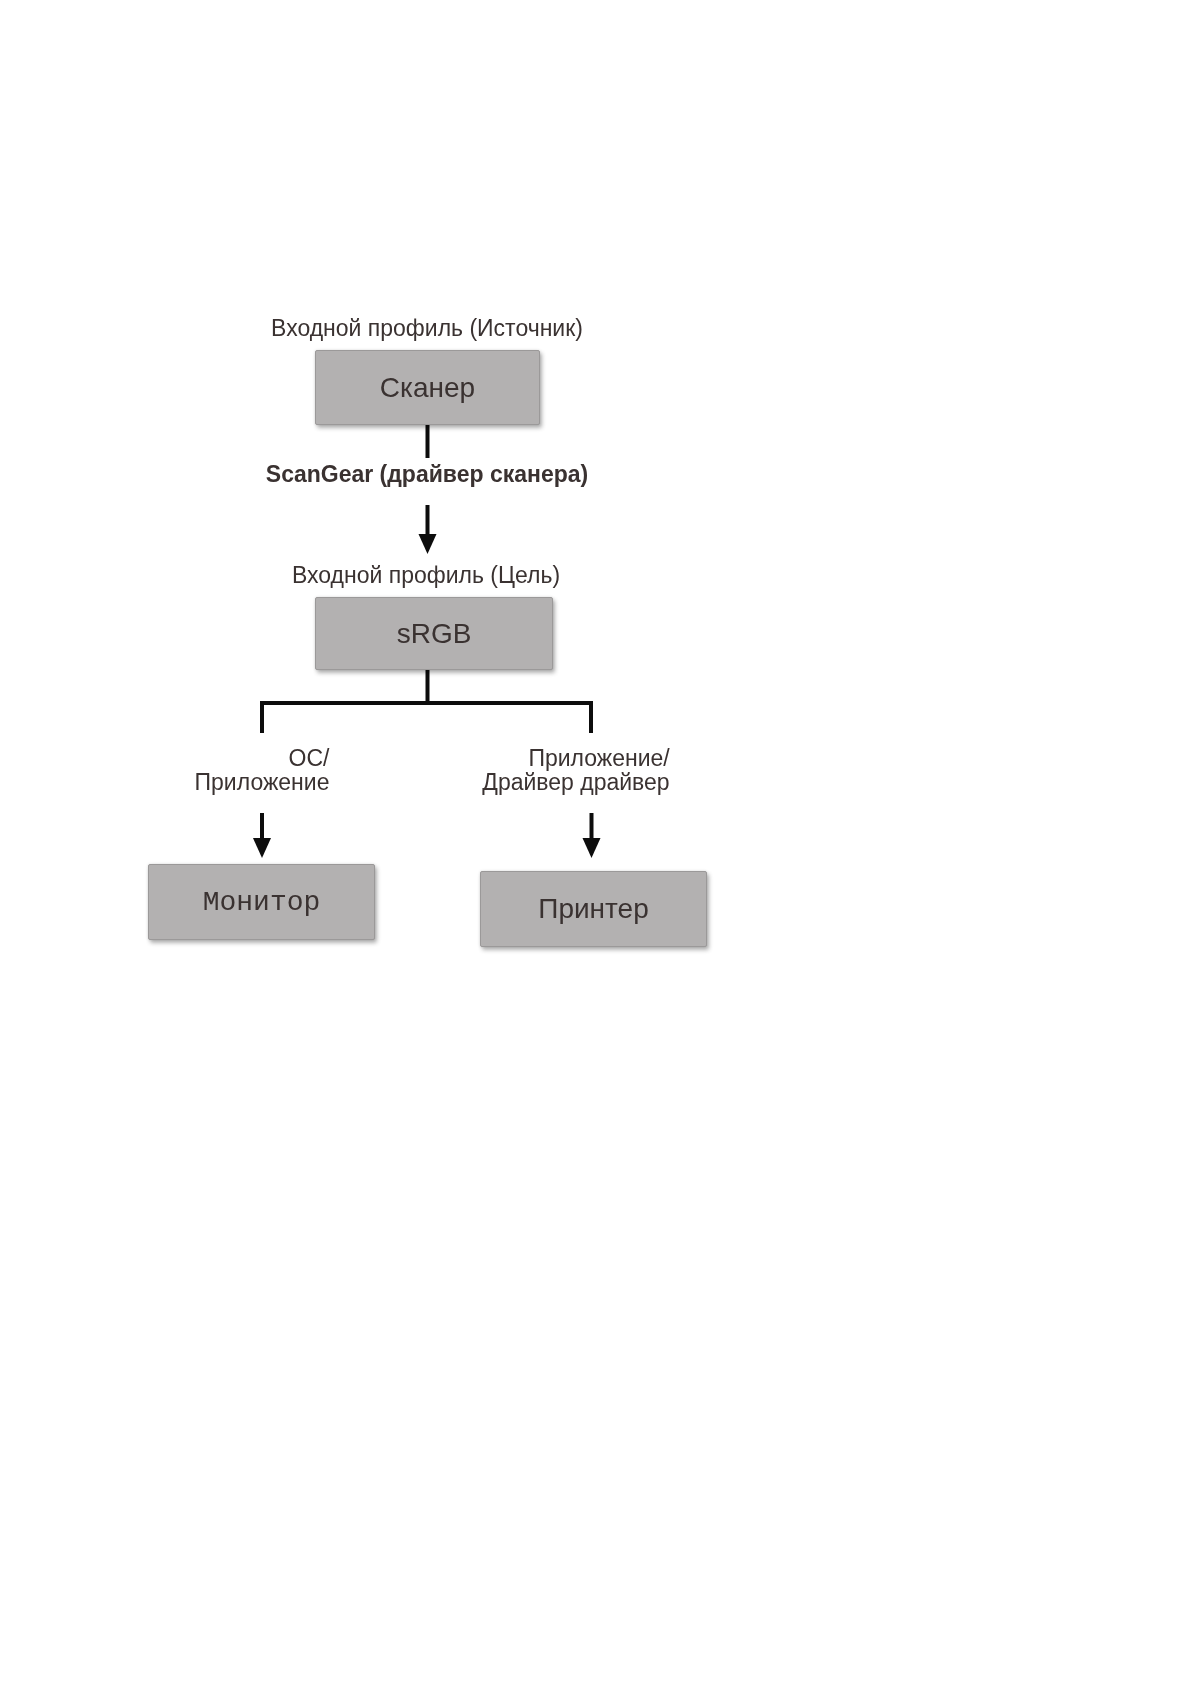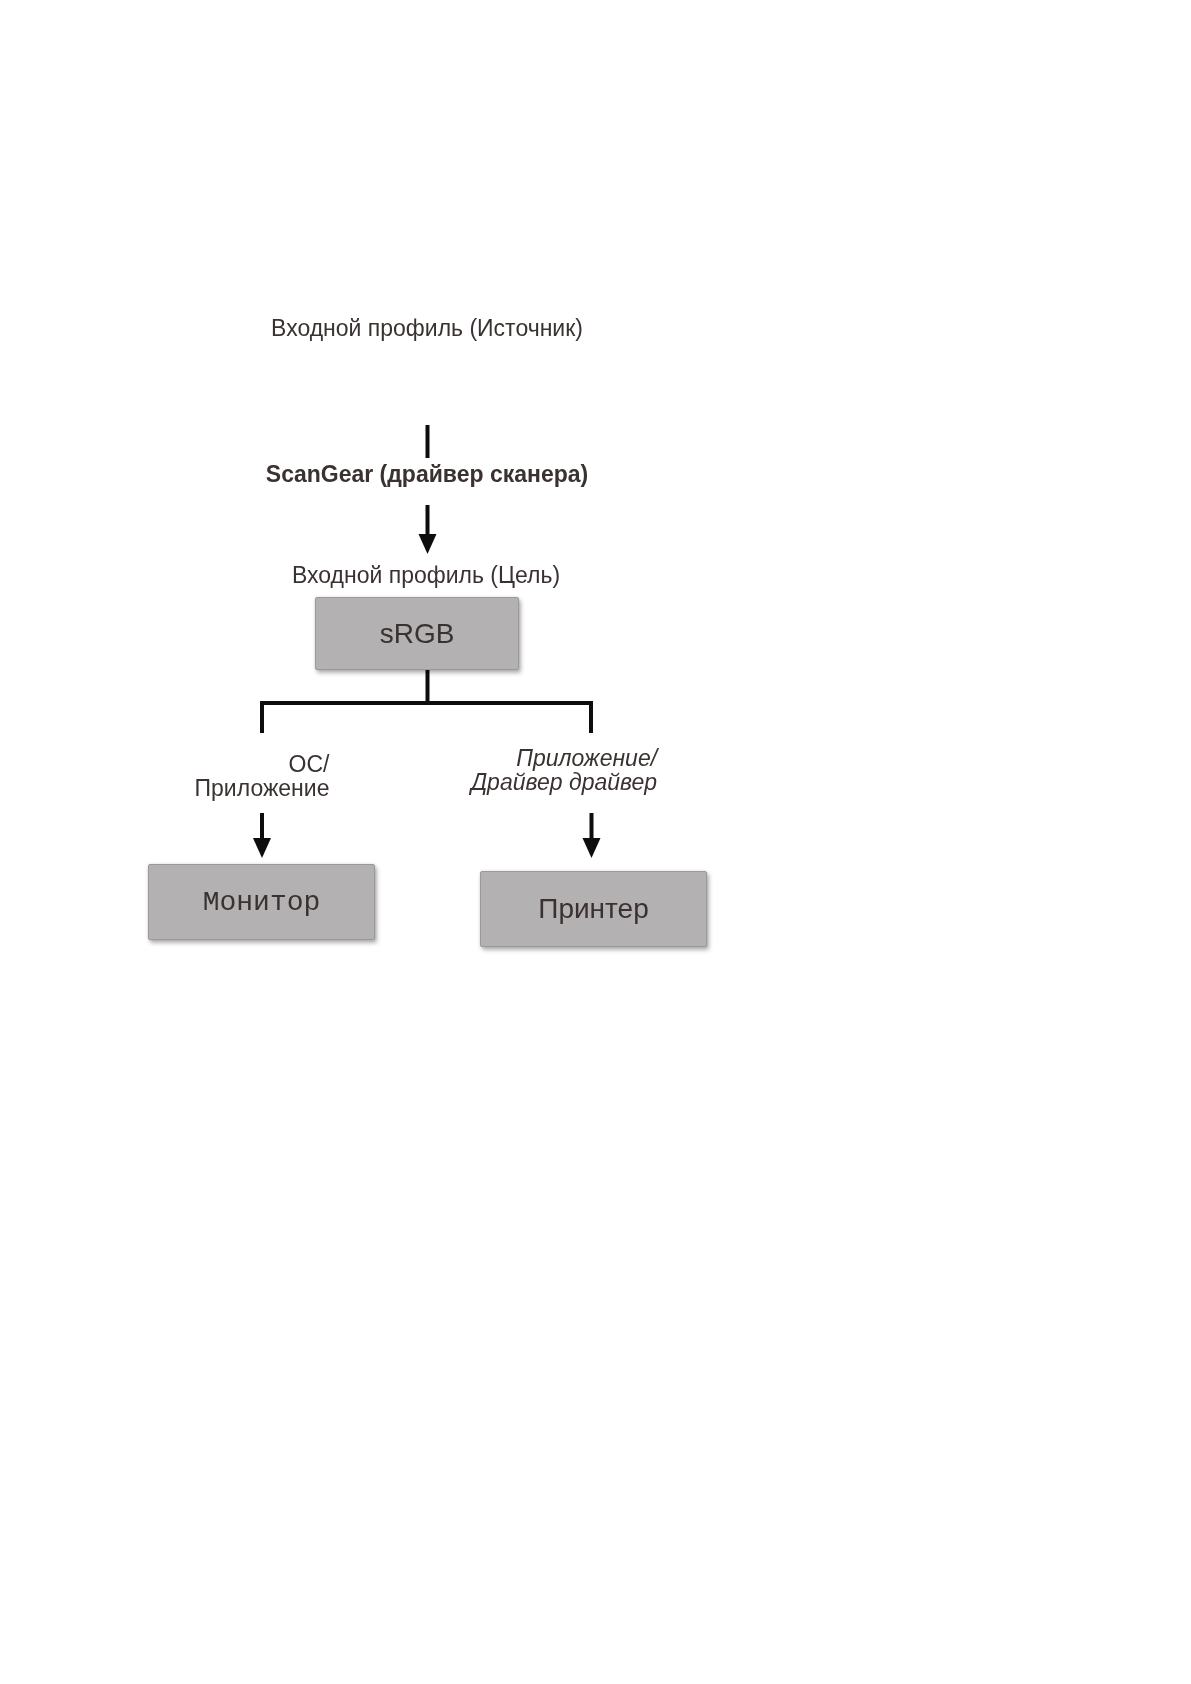--- a/index.html
+++ b/index.html
@@ -52,23 +52,23 @@
     display: flex;
     align-items: center;
     justify-content: center;
     color: var(--text);
     font-size: 28px;
   }
   #title-input   { left: 427px; top: 316px; }
   #node-scanner  { left: 315px; top: 350px; width: 225px; height: 75px; }
   #label-scangear{ left: 427px; top: 462px; font-weight: bold; }
   #title-output  { left: 426px; top: 563px; }
-  #node-srgb     { left: 315px; top: 597px; width: 204px; height: 73px; }
-  #label-os-app  { left: 262px; top: 746px; margin-top: 6px; }
-  #label-app-drv { left: 564px; top: 746px; font-style: italic; }
+  #node-srgb     { left: 315px; top: 597px; width: 238px; height: 73px; }
+  #label-os-app  { left: 262px; top: 746px; }
+  #label-app-drv { left: 576px; top: 746px; }
   #node-monitor  { left: 148px; top: 864px; width: 227px; height: 76px; font-family: Liberation Mono, monospace; }
   #node-printer  { left: 480px; top: 864px; width: 227px; height: 76px; margin-top: 7px; }
 </style>
 </head>
 <body>
 
 <div id="canvas">
 
   <svg id="connectors" viewBox="0 0 1191 1684" xmlns="http://www.w3.org/2000/svg">
     <path class="ln" d="M427.5 425 V458"></path>
@@ -77,20 +77,23 @@
     <path class="ln" d="M427.5 670 V701"></path>
     <path class="ln" d="M262 733 V703 H591 V733"></path>
     <path class="ln" d="M262 813 V839"></path>
     <path class="tri" d="M262 858 L253 838 L271 838 Z"></path>
     <path class="ln" d="M591.5 813 V839"></path>
     <path class="tri" d="M591.5 858 L582.5 838 L600.5 838 Z"></path>
   </svg>
 
   <div class="flow-label" id="title-input">Входной профиль (Источник)</div>
 
+  <div class="node" id="node-scanner">
+    <span>Сканер</span>
+  </div>
 
   <div class="flow-label" id="label-scangear">ScanGear (драйвер сканера)</div>
 
   <div class="flow-label" id="title-output">Входной профиль (Цель)</div>
 
   <div class="node" id="node-srgb">
     <span>sRGB</span>
   </div>
 
   <div class="flow-label" id="label-os-app">

